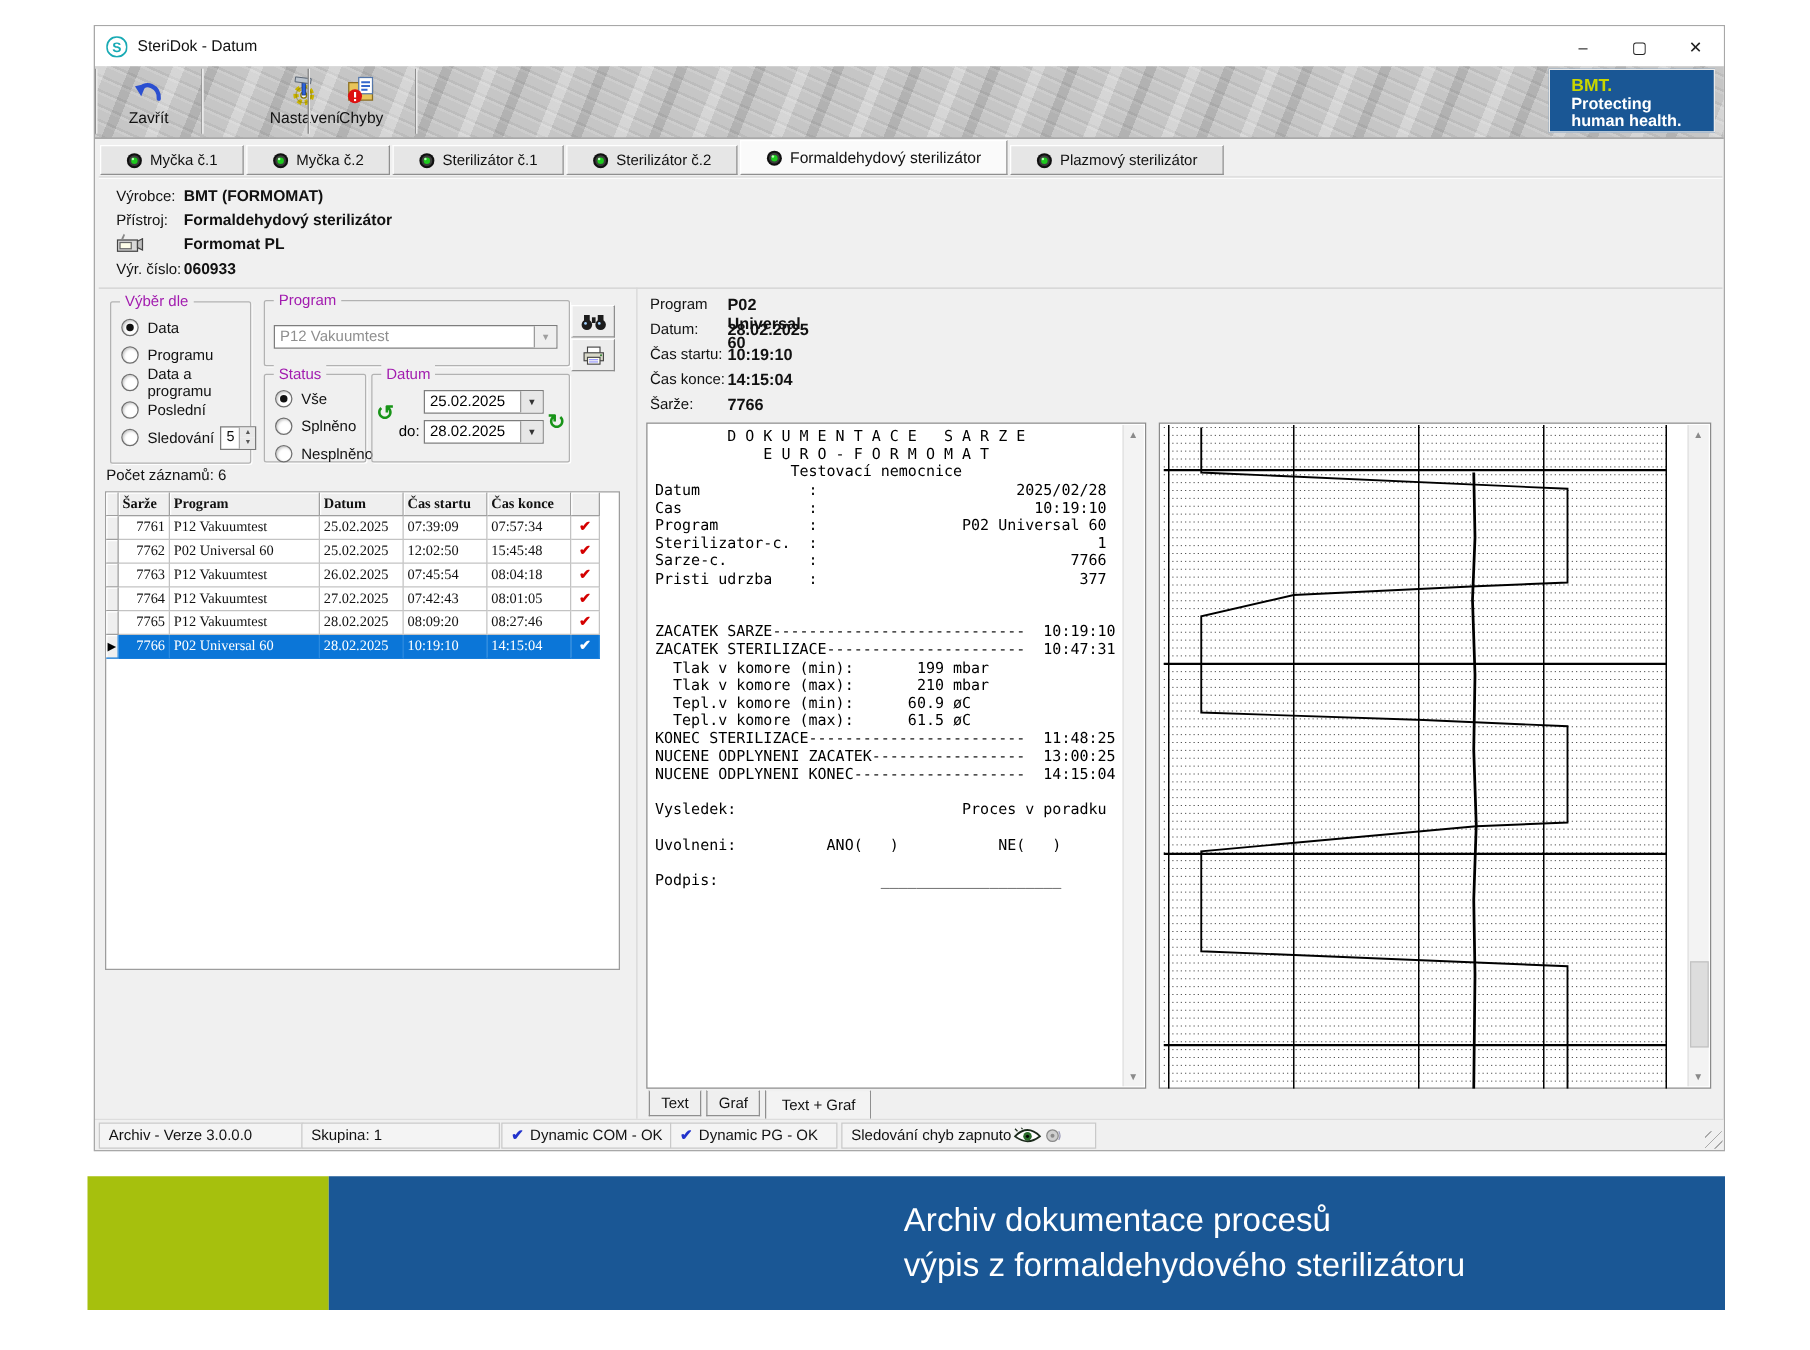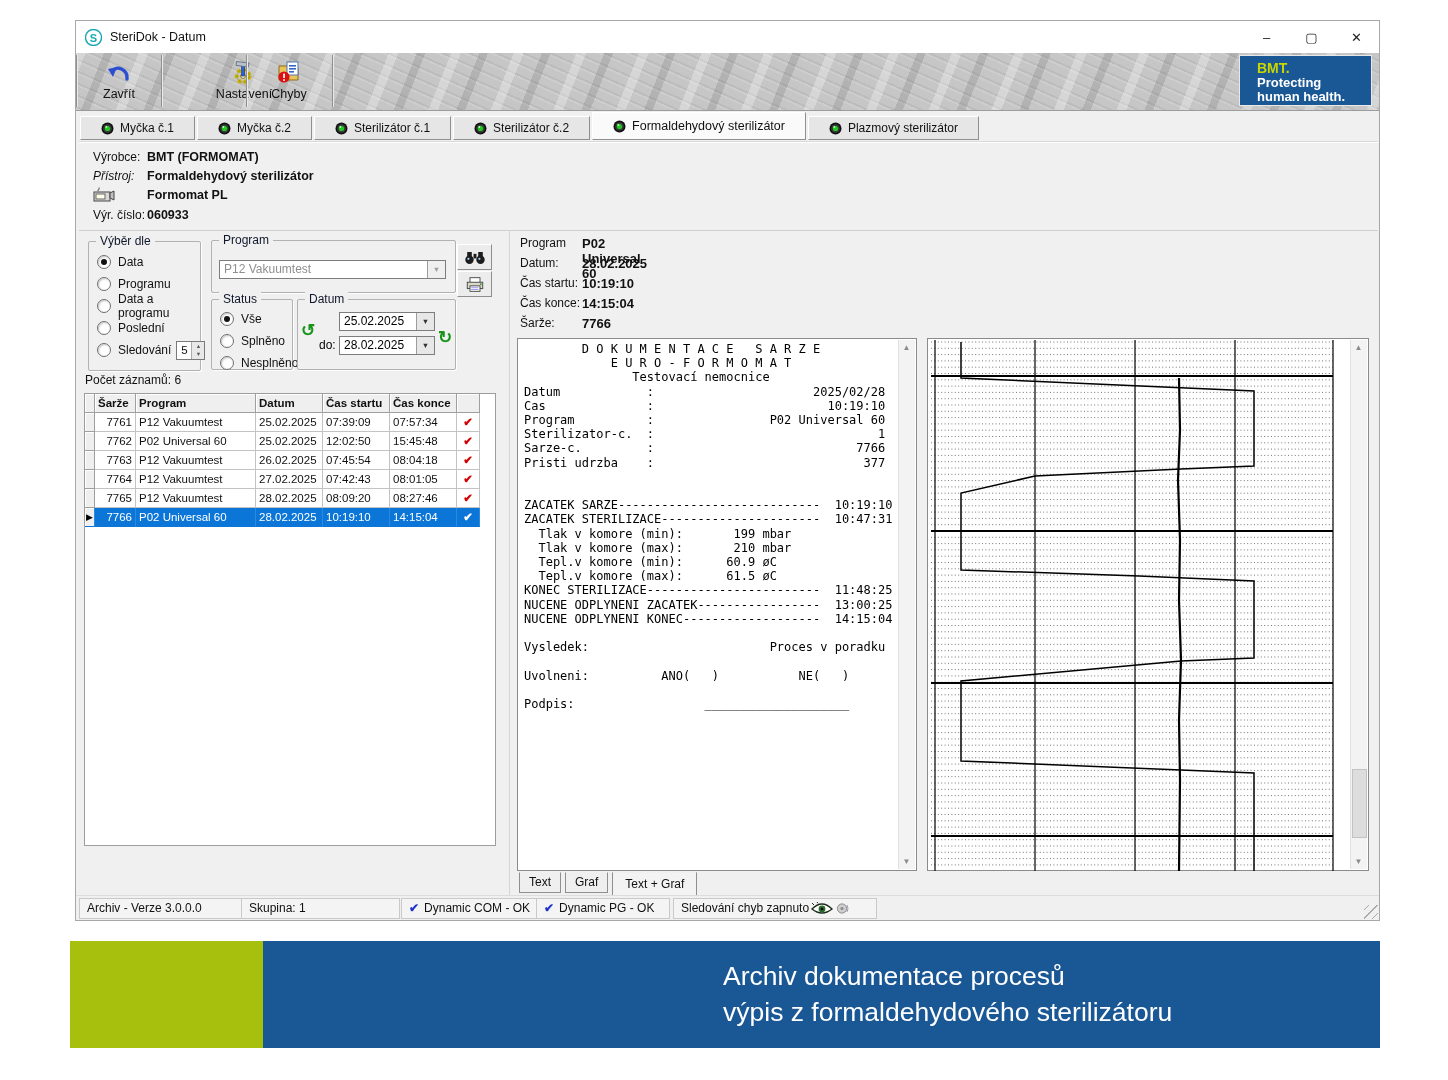--- a/index.html
+++ b/index.html
@@ -43,21 +43,21 @@
     border-top:1px solid #d9d9d9;border-bottom:1px solid #cfcfcf;
     box-shadow:0 1px 0 #ffffff inset;}
   .inforow{position:absolute;font-size:12px;color:#111;}
   .inforow b{font-size:12.5px;}
   
   #left-pane{position:absolute;left:7px;top:209px;width:420px;height:668px;}
   #right-pane{position:absolute;left:433px;top:209px;width:866px;height:668px;
     border-left:1px solid #d6d6d6;}
   .groupbox{position:absolute;border:1px solid #b2b2b2;border-radius:2px;
     box-shadow:1px 1px 0 rgba(255,255,255,.9);}
-  .legend{position:absolute;top:-8px;left:7px;background:#f0f0f0;padding:0 4px;font-size:12px;color:#0f172a;}
+  .legend{position:absolute;top:-8px;left:7px;background:#f0f0f0;padding:0 4px;font-size:12px;color:#a21caf;}
   .radio-row{display:flex;align-items:center;height:22px;font-size:12px;color:#111;}
   .radio{width:12px;height:12px;border-radius:50%;background:#fff;border:1px solid #6f6f6f;
     box-shadow:inset 1px 1px 2px #c9c9c9;margin:0 7px 0 8px;position:relative;flex:none;}
   .radio.sel::after{content:"";position:absolute;left:3px;top:3px;width:6px;height:6px;
     border-radius:50%;background:#111;}
   .spin{display:inline-flex;margin-left:5px;border:1px solid #7a7a7a;background:#fff;height:17px;}
   .spin .val{width:14px;text-align:center;font-size:11.5px;line-height:17px;}
   .spin .arrows{width:12px;display:flex;flex-direction:column;border-left:1px solid #aaa;}
   .spin .arrows div{flex:1;font-size:5.5px;line-height:8px;text-align:center;color:#555;background:#e8e8e8;}
   .combo{display:flex;border:1px solid #7d7d7d;background:#fff;height:19px;box-sizing:border-box;}
@@ -65,22 +65,22 @@
   .combo .dd{width:17px;background:#e7e7e7;border-left:1px solid #9c9c9c;display:flex;
     align-items:center;justify-content:center;font-size:7.5px;color:#333;}
   .combo.disabled .txt{color:#8f8f8f;}
   .combo.disabled .dd{color:#9f9f9f;background:#efefef;}
   .sqbtn{position:absolute;width:33px;height:24px;background:#ececec;
     border:1px solid #8e8e8e;border-top-color:#ffffff;border-left-color:#ffffff;
     display:flex;align-items:center;justify-content:center;}
   .rot{font-size:17px;font-weight:bold;color:#189418;line-height:16px;}
   
   #count-label{position:absolute;left:2px;top:143px;font-size:12px;color:#111;}
-  #table-wrap{position:absolute;left:1px;top:163px;width:412px;height:453px;background:#ffffff;
-    border:1px solid #9d9d9d;box-sizing:border-box;}
+  #table-wrap{position:absolute;left:1px;top:163px;width:412px;height:383px;background:#ffffff;
+    border:1px solid #9d9d9d;box-sizing:border-box;font-family:Liberation Serif, serif;}
   #grid{display:grid;grid-template-columns:10px 41px 120px 67px 67px 67px 23px;}
   .cell{height:18px;line-height:18px;font-size:11.5px;padding:0 3px;box-sizing:content-box;
     border-right:1px solid #c3c3c3;border-bottom:1px solid #c3c3c3;white-space:nowrap;overflow:hidden;color:#111;}
   .hcell{background:#efefef;font-weight:bold;border-right:1px solid #9f9f9f;
     border-bottom:1px solid #9f9f9f;box-shadow:inset 1px 1px 0 #ffffff;}
   .gutter{background:#efefef;border-right:1px solid #9f9f9f;border-bottom:1px solid #9f9f9f;
     box-shadow:inset 1px 1px 0 #ffffff;padding:0;text-align:center;}
   .num{text-align:right;}
   .chk{text-align:center;color:#d40000;font-weight:bold;padding:0;}
   .rowsel .cell{background:#0b76d8;color:#ffffff;border-right-color:#2a8ae0;border-bottom-color:#0b76d8;}
@@ -237,21 +237,21 @@
           <circle cx="6.5" cy="6.5" r="2.6" fill="#1ecb1e"></circle>
           <circle cx="5.3" cy="5.1" r="1" fill="#b6ffb6"></circle>
         </svg>
         <span>Plazmový sterilizátor</span>
       </div>
     </div>
 
   <div id="infopanel">
     <div class="inforow" style="left:14px;top:8px;">Výrobce:</div>
     <div class="inforow" style="left:68px;top:8px;"><b>BMT (FORMOMAT)</b></div>
-    <div class="inforow" style="left:14px;top:27px;font-style:italic;">Přístroj:</div>
+    <div class="inforow" style="left:14px;top:27px;">Přístroj:</div>
     <div class="inforow" style="left:68px;top:27px;"><b>Formaldehydový sterilizátor</b></div>
     <svg class="abs" style="left:14px;top:44px;" width="22" height="18" viewBox="0 0 22 18">
       <rect x="1" y="6" width="16" height="9" fill="#d8d8d8" stroke="#444"></rect>
       <rect x="3" y="8" width="9" height="5" fill="#fefee9" stroke="#666"></rect>
       <path d="M17,7 l4,-2 v9 l-4,-2 z" fill="#bfbfbf" stroke="#444"></path>
       <path d="M4,5 l2,-4 l1,1 l-1.4,3.4" fill="#888"></path>
     </svg>
     <div class="inforow" style="left:68px;top:46px;"><b>Formomat PL</b></div>
     <div class="inforow" style="left:14px;top:66px;">Výr. číslo:</div>
     <div class="inforow" style="left:68px;top:66px;"><b>060933</b></div>

